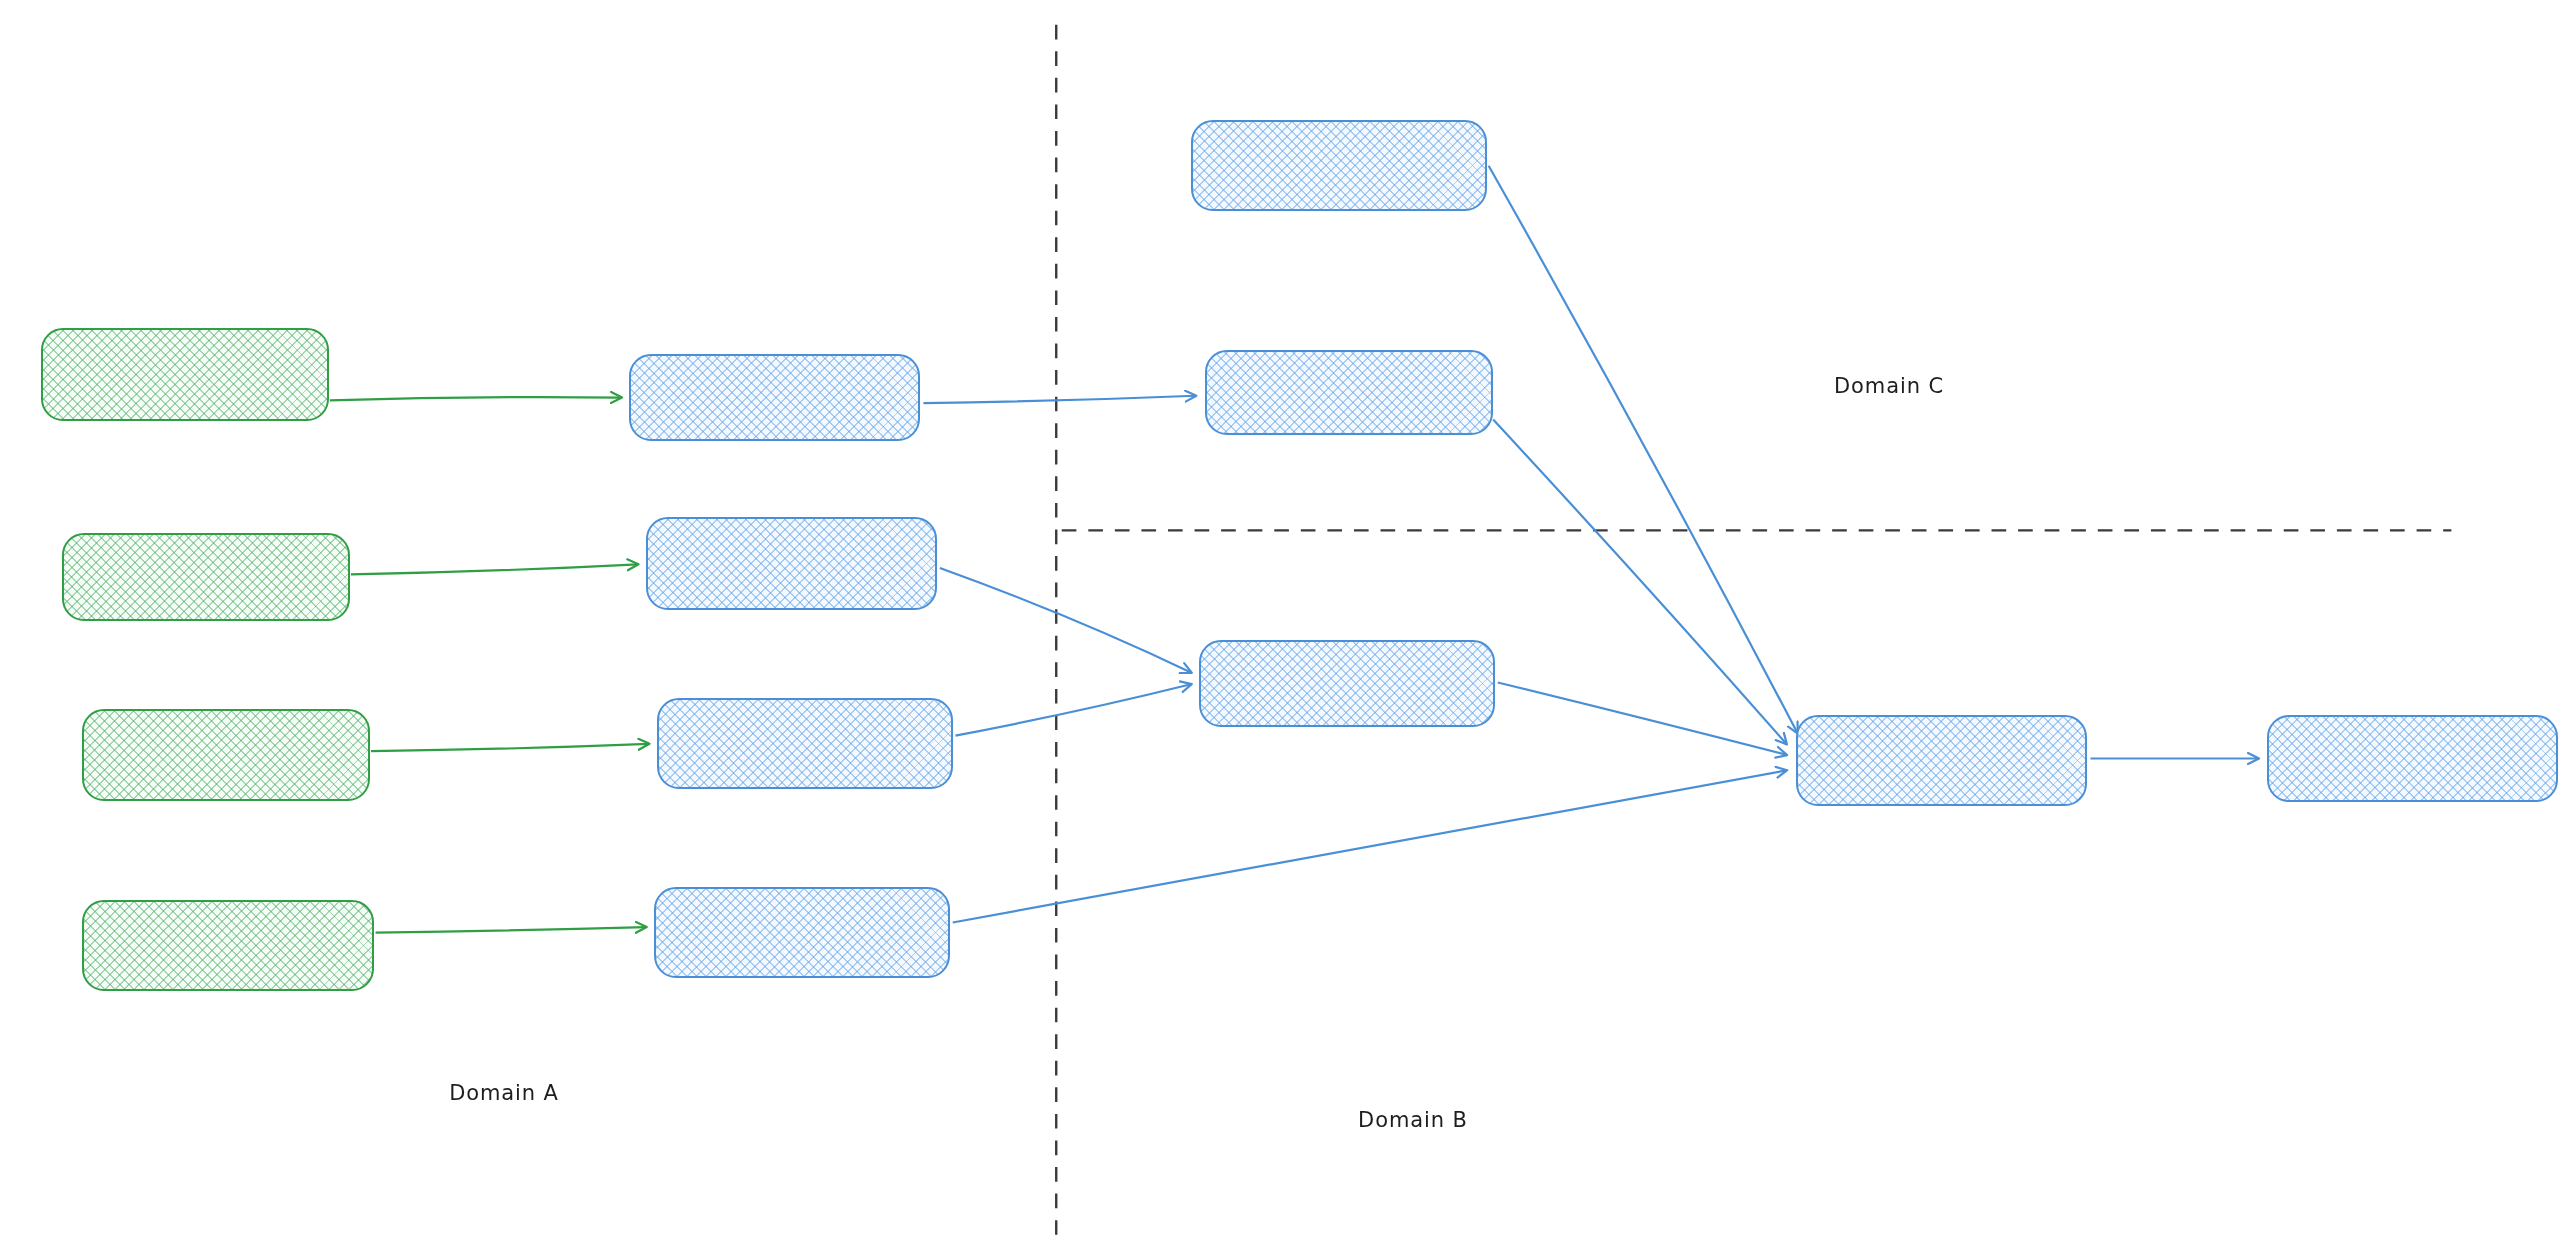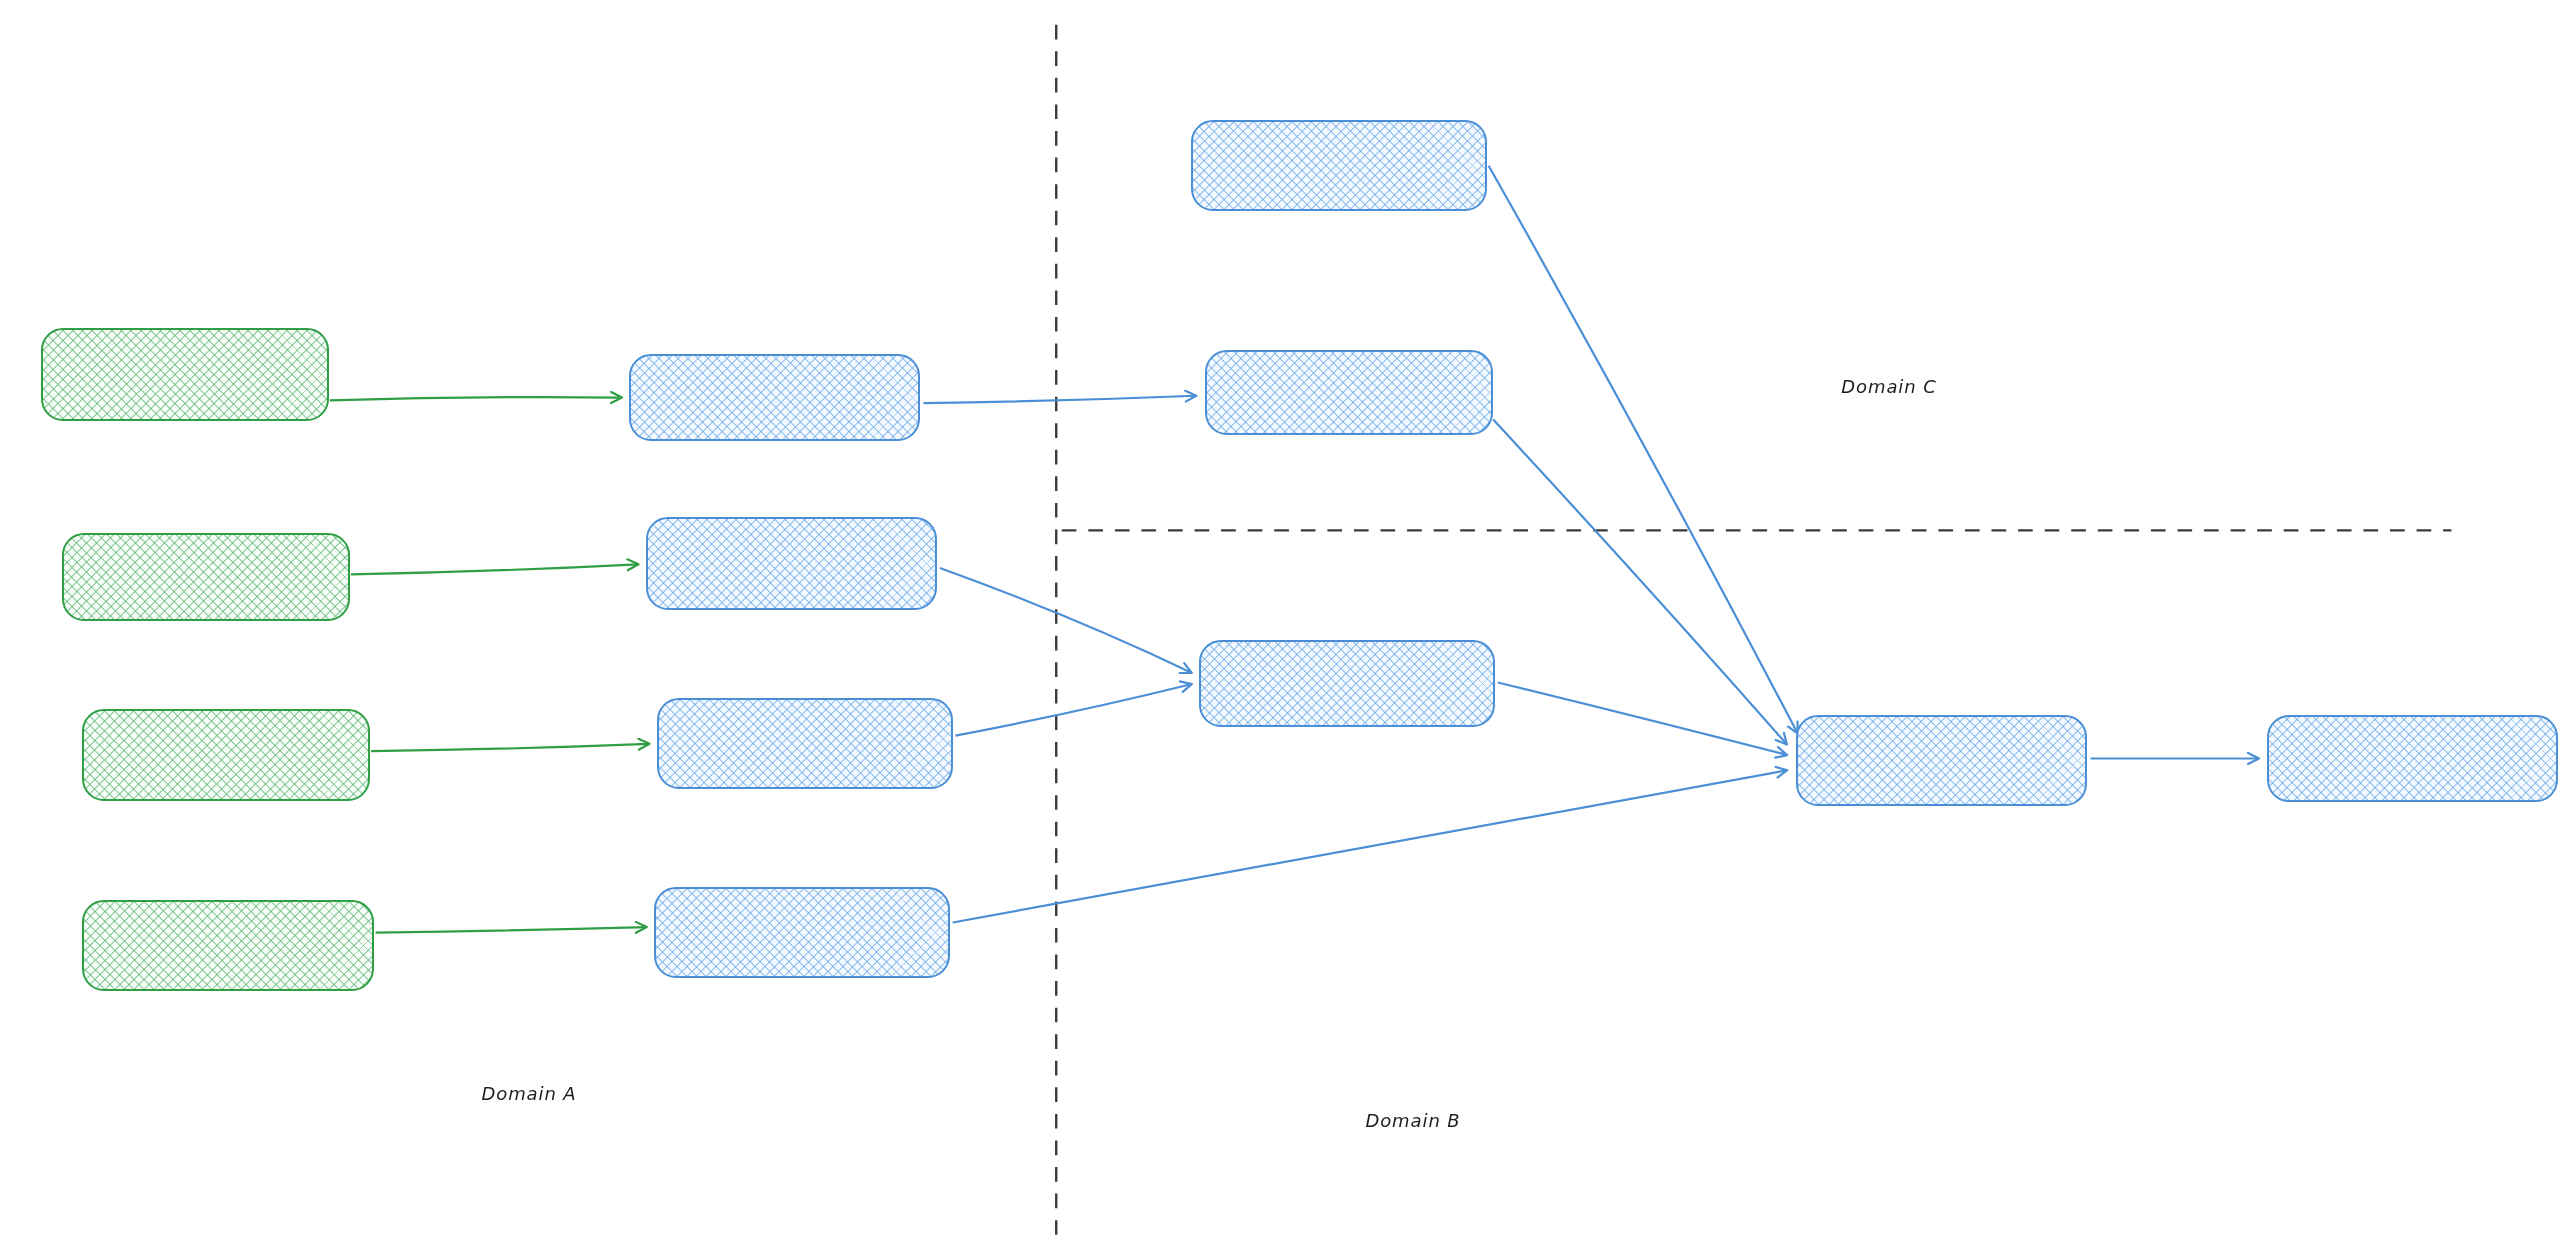--- a/index.html
+++ b/index.html
@@ -36,22 +36,21 @@
   .node.blue {
     border: 2.3px solid #4a8fd6;
     background:
       repeating-linear-gradient(45deg,  rgba(96,162,230,0.50) 0 1.4px, transparent 1.4px 6.9px),
       repeating-linear-gradient(135deg, rgba(96,162,230,0.50) 0 1.4px, transparent 1.4px 6.9px),
       #f4f9ff;
   }
   .region-label {
     position: absolute;
     transform: translate(-50%, -50%);
-    font-size: 18px;
-    font-style: italic;
+    font-size: 21px;
     letter-spacing: 0.9px;
     color: #1e1e1e;
     white-space: nowrap;
     user-select: none;
   }
   
   #n-a-src-1 { left: 41px;   top: 328px; width: 288px; height: 93px; }
   #n-a-src-2 { left: 62px;   top: 533px; width: 288px; height: 88px;  }
   #n-a-src-3 { left: 82px;   top: 709px; width: 288px; height: 92px; }
   #n-a-src-4 { left: 82px;   top: 900px; width: 292px; height: 91px;  }
@@ -61,21 +60,21 @@
   #n-a-mid-3 { left: 657px;  top: 698px; width: 296px; height: 91px;  }
   #n-a-mid-4 { left: 654px;  top: 887px; width: 296px; height: 91px;  }
 
   #n-c-1     { left: 1191px; top: 120px; width: 296px; height: 91px;  }
   #n-c-2     { left: 1205px; top: 350px; width: 288px; height: 85px;  }
 
   #n-b-merge { left: 1199px; top: 640px; width: 296px; height: 87px;  }
   #n-b-hub   { left: 1796px; top: 715px; width: 291px; height: 91px;  }
   #n-b-out   { left: 2267px; top: 715px; width: 291px; height: 87px;  }
 
-  #label-domain-a { left: 529px;  top: 1093px; }
+  #label-domain-a { left: 504px;  top: 1093px; }
   #label-domain-b { left: 1413px; top: 1120px; }
   #label-domain-c { left: 1889px; top: 386px;  }
 </style>
 </head>
 <body>
 
 <div id="canvas">
 
   <svg id="edges-layer" viewBox="0 0 2812 1370" xmlns="http://www.w3.org/2000/svg">
     <defs>

